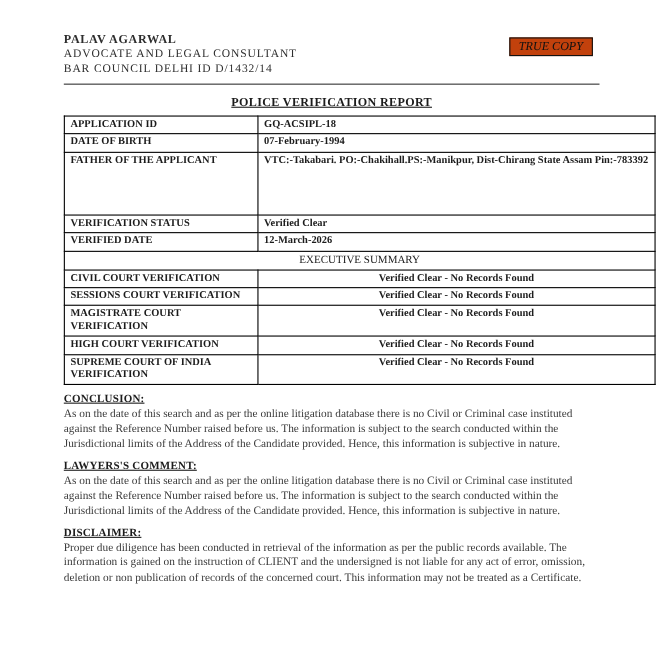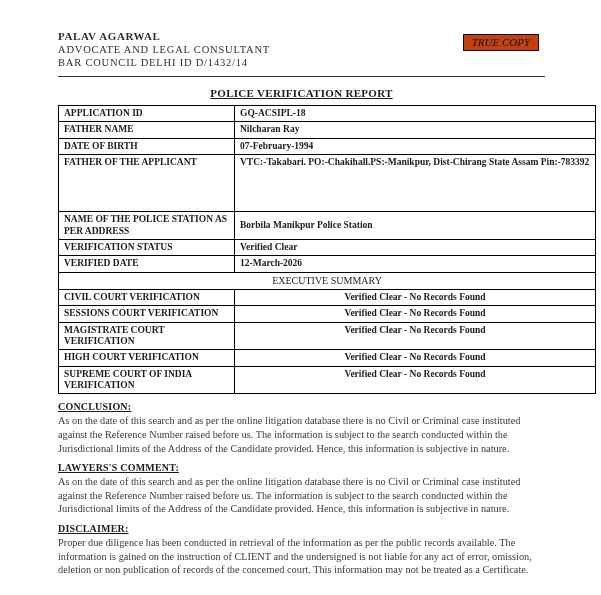--- a/index.html
+++ b/index.html
@@ -95,34 +95,26 @@
 
   <div class="report-title">POLICE VERIFICATION REPORT</div>
 
   <table class="vtable">
     <tbody>
         <tr>
       <td class="lbl">APPLICATION ID</td>
       <td class="val">GQ-ACSIPL-18</td>
     </tr>
     <tr>
-      <td class="lbl">FATHER NAME</td>
-      <td class="val">Nilcharan Ray</td>
-    </tr>
-    <tr>
       <td class="lbl">DATE OF BIRTH</td>
       <td class="val">07-February-1994</td>
     </tr>
     <tr class="row-address">
       <td class="lbl">FATHER OF THE APPLICANT</td>
       <td class="val">VTC:-Takabari. PO:-Chakihall.PS:-Manikpur, Dist-Chirang State Assam Pin:-783392</td>
-    </tr>
-    <tr class="row-police">
-      <td class="lbl">NAME OF THE POLICE STATION AS PER ADDRESS</td>
-      <td class="val">Borbila Manikpur Police Station</td>
     </tr>
     <tr>
       <td class="lbl">VERIFICATION STATUS</td>
       <td class="val">Verified Clear</td>
     </tr>
     <tr>
       <td class="lbl">VERIFIED DATE</td>
       <td class="val">12-March-2026</td>
     </tr>
     <tr class="exec-head">

